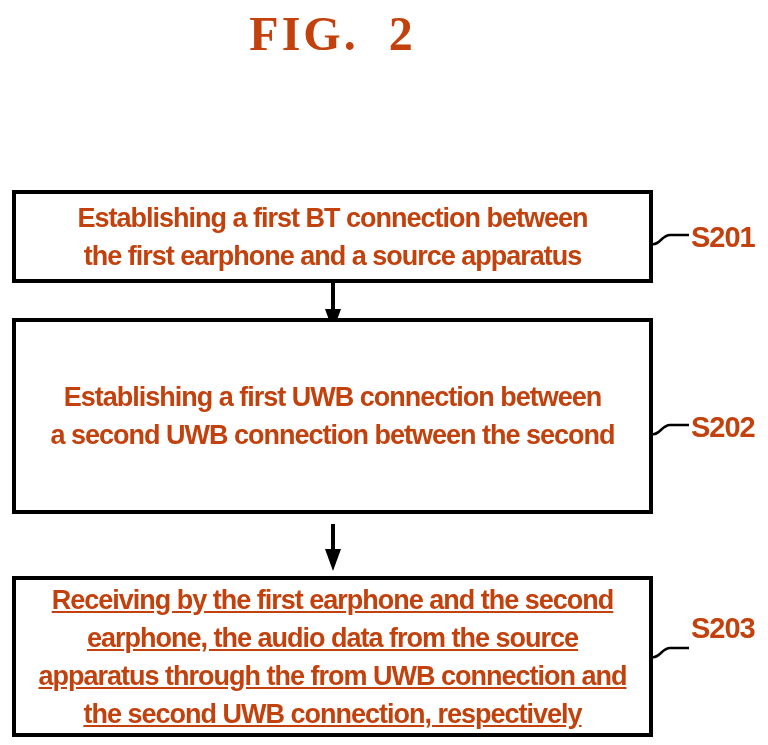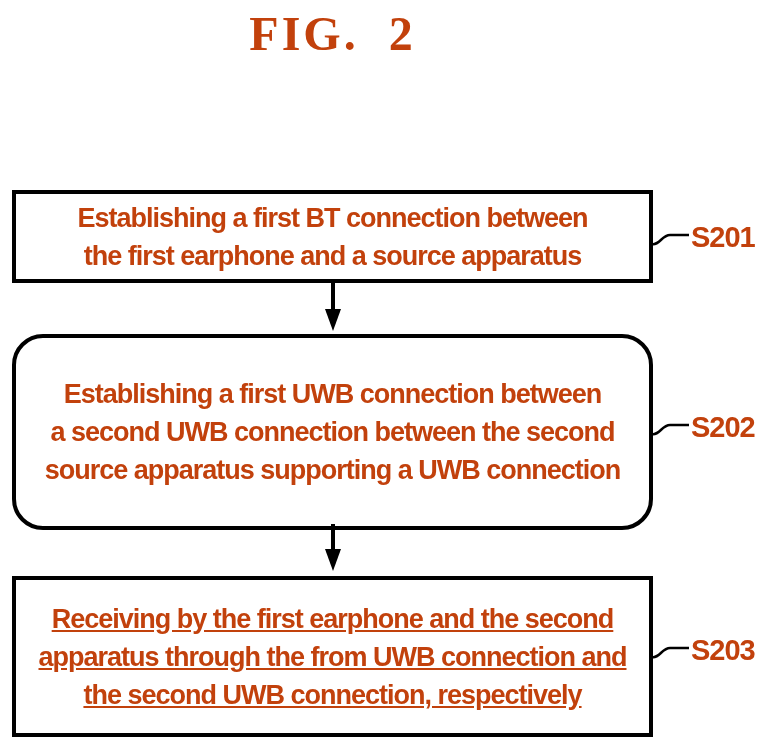--- a/index.html
+++ b/index.html
@@ -36,21 +36,21 @@
     justify-content: center;
     align-items: center;
     text-align: center;
     font-size: 27px;
     font-weight: bold;
     letter-spacing: -1px;
     line-height: 38px;
     white-space: nowrap;
   }
   .step-box-1 { top: 190px; height: 93px; }
-  .step-box-2 { top: 334px; height: 196px; border-radius: 31px; }
+  .step-box-2 { top: 318px; height: 196px; }
   .step-box-3 { top: 576px; height: 161px; text-decoration: underline; }
   .arrow-shaft {
     position: absolute;
     left: 331px;
     width: 4px;
     background: #000000;
   }
   .arrow-shaft-1 { top: 282px; height: 30px; }
   .arrow-shaft-2 { top: 524px; height: 28px; }
   .arrow-head {
@@ -75,48 +75,48 @@
   .step-label {
     position: absolute;
     left: 691px;
     font-size: 29px;
     font-weight: bold;
     letter-spacing: -1px;
     line-height: 32px;
   }
   .step-label-1 { top: 221px; }
   .step-label-2 { top: 411px; }
-  .step-label-3 { top: 634px; }
+  .step-label-3 { top: 612px; }
 </style>
 </head>
 <body>
 
 <div class="canvas">
 
   <div class="figure-title">FIG.  2</div>
 
   <div class="step-box step-box-1">
     <div>Establishing a first BT connection between</div>
     <div>the first earphone and a source apparatus</div>
   </div>
 
   <div class="arrow-shaft arrow-shaft-1"></div>
   <div class="arrow-head arrow-head-1"></div>
 
   <div class="step-box step-box-2">
     <div>Establishing a first UWB connection between</div>
     <div>a second UWB connection between the second</div>
-    <div>source apparatus supporting a UWB connection</div>
   </div>
 
   <div class="arrow-shaft arrow-shaft-2"></div>
   <div class="arrow-head arrow-head-2"></div>
 
   <div class="step-box step-box-3">
     <div>Receiving by the first earphone and the second</div>
+    <div>earphone, the audio data from the source</div>
     <div>apparatus through the from UWB connection and</div>
     <div>the second UWB connection, respectively</div>
   </div>
 
   <svg class="leader leader-1" viewBox="0 0 38 22">
     <path d="M1,16 C8,18 11,7 19,7 L38,7" fill="none" stroke="#000000" stroke-width="2.5"></path>
   </svg>
   <svg class="leader leader-2" viewBox="0 0 38 22">
     <path d="M1,16 C8,18 11,7 19,7 L38,7" fill="none" stroke="#000000" stroke-width="2.5"></path>
   </svg>

